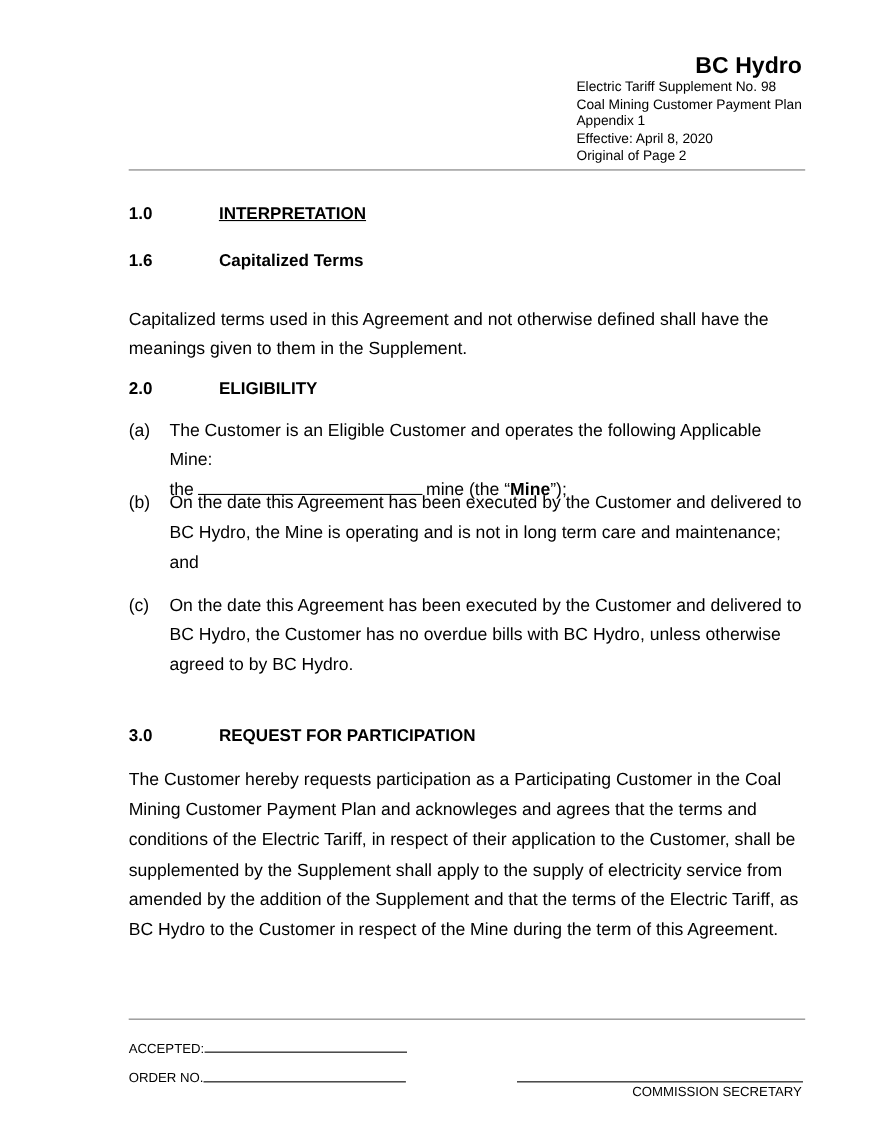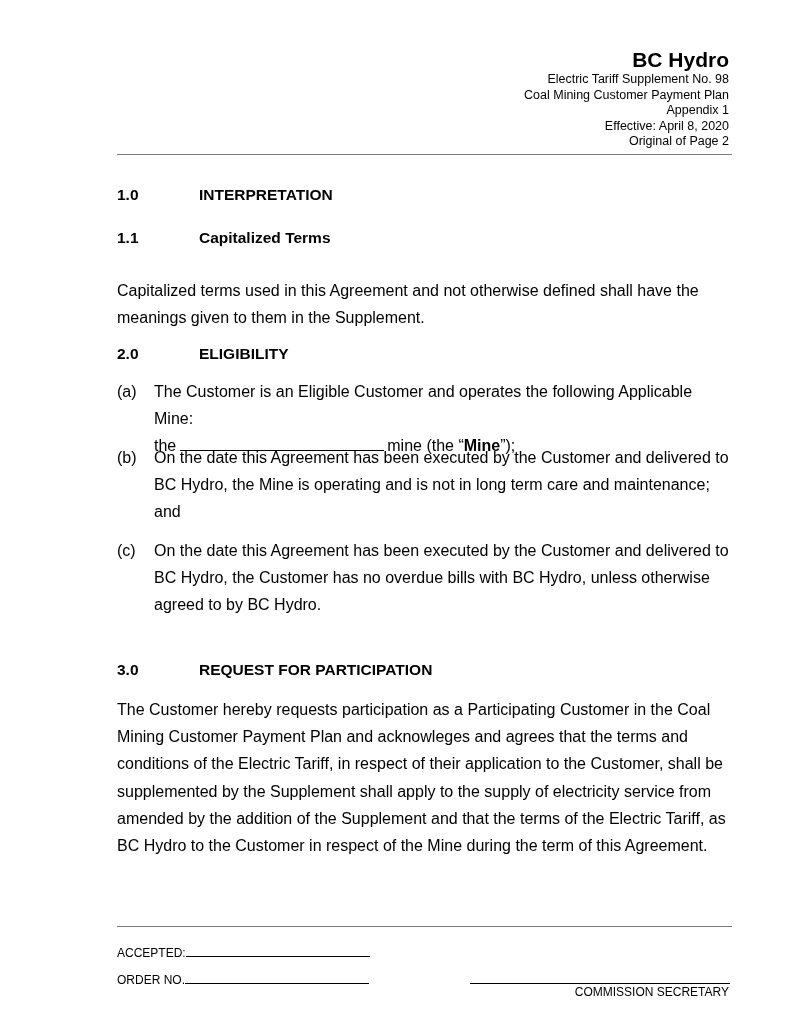--- a/index.html
+++ b/index.html
@@ -1,20 +1,20 @@
 <!DOCTYPE html>
 <html><head>
 <meta charset="utf-8">
 <style>
   html, body { margin: 0; padding: 0; background: #ffffff; }
   body { width: 800px; height: 1035px; position: relative; overflow: hidden;
          font-family: "Liberation Sans", sans-serif; color: #000; }
   .abs { position: absolute; }
   .hdr-title { position: absolute; right: 71px; top: 47px; font-size: 21px; font-weight: bold; line-height: 26px; }
-  .hdr-lines { position: absolute; right: 71px; top: 72px; text-align: right; font-size: 12.5px; line-height: 15.5px; }
+  .hdr-lines { position: absolute; right: 71px; top: 72px; text-align: left; font-size: 12.5px; line-height: 15.5px; }
   .rule { position: absolute; left: 117px; width: 615px; height: 0; border-top: 1px solid #7a7a7a; }
   .h { position: absolute; left: 117px; font-weight: bold; font-size: 15.5px; line-height: 20px; }
   .h .num { display: inline-block; width: 82px; }
   .para { position: absolute; left: 117px; width: 615px; font-size: 16px; line-height: 27.2px; margin-top: 16px; }
   .item { position: absolute; left: 117px; width: 615px; font-size: 16px; line-height: 27.2px; }
   .item .lbl { position: absolute; left: 0; top: 0; }
   .item .txt { margin-left: 37px; }
   .blank { display: inline-block; width: 204px; border-bottom: 1px solid #000; height: 14px; vertical-align: baseline; margin: 0 3px 0 4px; }
   .foot { position: absolute; font-size: 12px; line-height: 14px; }
   .sigline { display: inline-block; border-bottom: 1px solid #000; height: 12px; vertical-align: baseline; }
@@ -25,26 +25,26 @@
 <div class="hdr-title">BC Hydro</div>
 <div class="hdr-lines">
   <div>Electric Tariff Supplement No. 98</div>
   <div>Coal Mining Customer Payment Plan</div>
   <div>Appendix 1</div>
   <div>Effective: April 8, 2020</div>
   <div>Original of Page 2</div>
 </div>
 <div class="rule" style="top:154px;"></div>
 
-<div class="h" style="top:185px;">
+<div class="h" style="top:185px;text-decoration:underline;">
   <span class="num">1.0</span><span>INTERPRETATION</span>
 </div>
 
 <div class="h" style="top:228px;">
-  <span class="num">1.1</span><span>Capitalized Terms</span>
+  <span class="num">1.6</span><span>Capitalized Terms</span>
 </div>
 <div class="para" style="top:261px;">
   <div>Capitalized terms used in this Agreement and not otherwise defined shall have the</div>
   <div>meanings given to them in the Supplement.</div>
 </div>
 
 <div class="h" style="top:344px;">
   <span class="num">2.0</span><span>ELIGIBILITY</span>
 </div>
 

